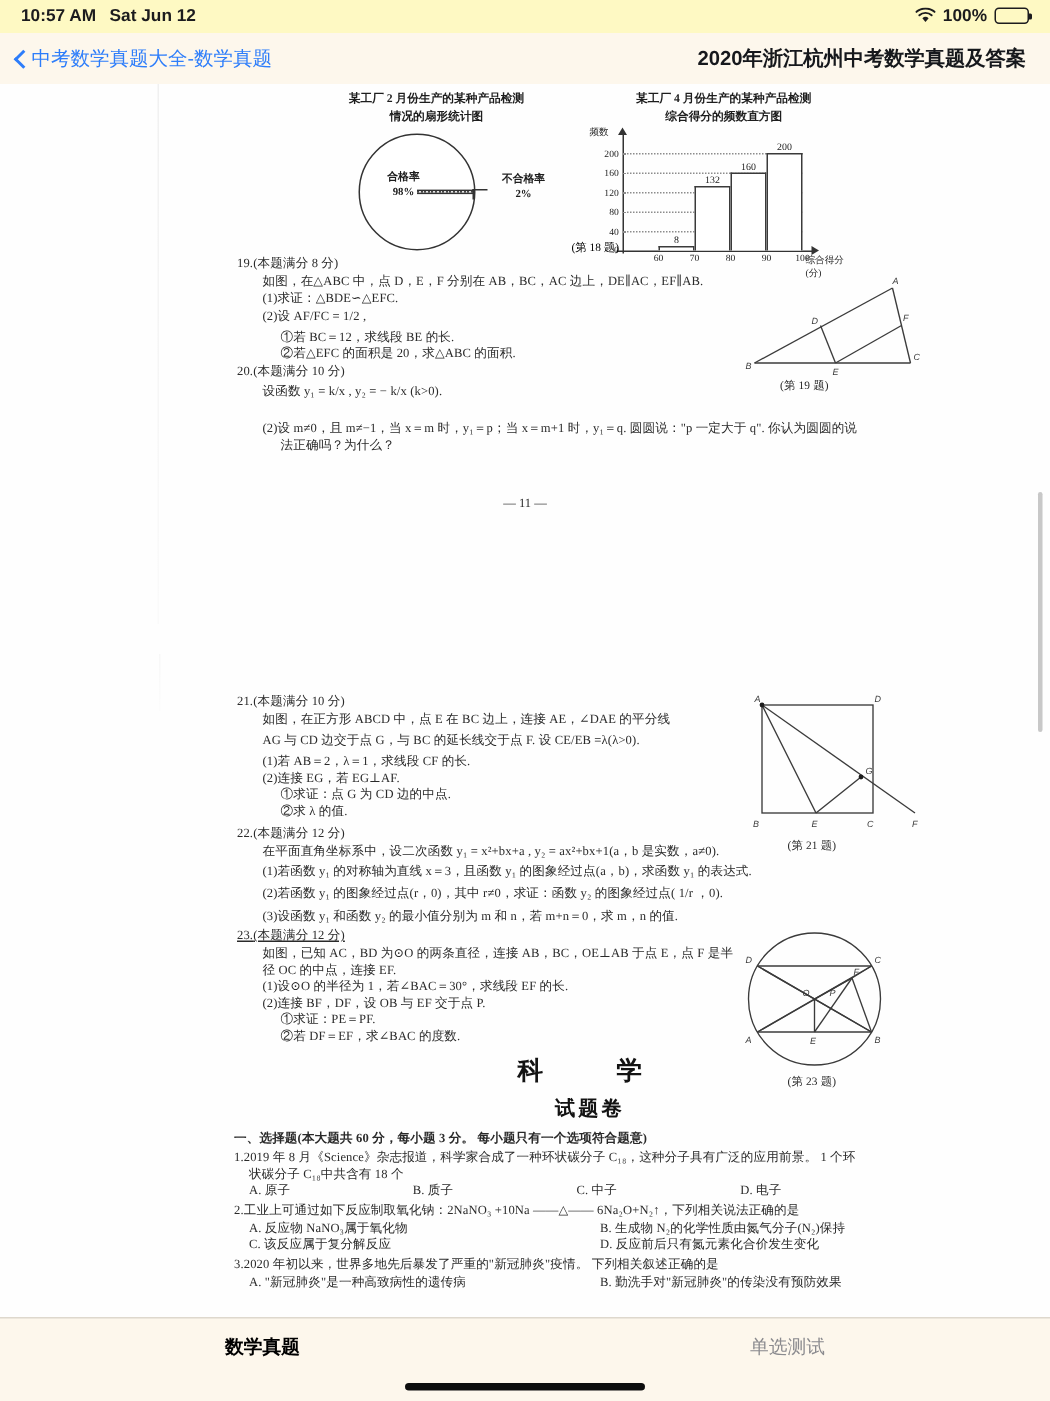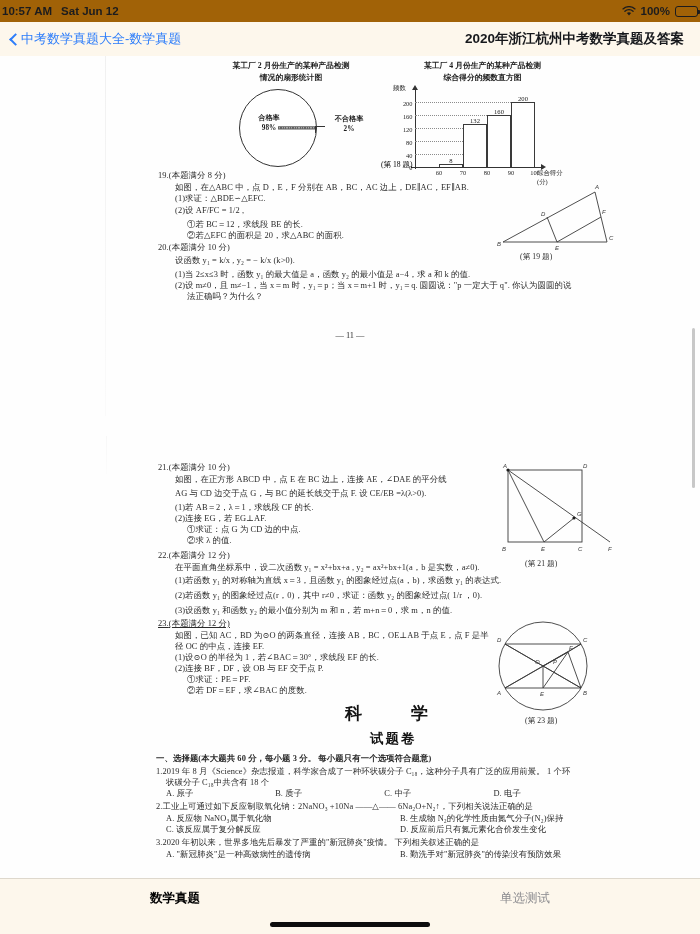--- a/index.html
+++ b/index.html
@@ -14,28 +14,28 @@
     position: relative;
     width: 700px; height: 934px;
     background: #fdf7ec;
     overflow: hidden;
   }
 
   
   .statusbar {
     position: absolute; top: 0; left: 0;
     width: 700px; height: 22px;
-    background: #a16207;
+    background: #fef9c3;
     display: flex; align-items: center;
-    padding: 0 2px;
+    padding: 0 14px;
     font-size: 11.5px; color: #1c1c1e;
     font-weight: 600;
   }
   .sb-left { display: flex; align-items: center; gap: 9px; }
-  .sb-right { margin-left: auto; display: flex; align-items: flex-end; gap: 5px; }
+  .sb-right { margin-left: auto; display: flex; align-items: flex-start; gap: 5px; }
   .wifi-icon { display: inline-block; width: 14px; height: 11px; position: relative; }
   .wifi-icon svg { display: block; }
   .batt {
     width: 23px; height: 11px; border: 1px solid #1c1c1e;
     border-radius: 3px; position: relative; padding: 1.3px;
   }
   .batt::after {
     content: ""; position: absolute; right: -3px; top: 3.2px;
     width: 1.8px; height: 4px; background: #1c1c1e; border-radius: 0 1px 1px 0;
   }
@@ -371,21 +371,20 @@
           <text x="60" y="66" font-size="6" font-style="italic" fill="#3b3b3b">E</text>
           <text x="107" y="30" font-size="6" font-style="italic" fill="#3b3b3b">F</text>
         </svg>
       </div>
       <div class="dtext fig-cap" style="left:520px; top:196px;">(第 19 题)</div>
 
       <div class="dtext q-num" style="left:158px; top:186px;">
         <span>20.</span><span>(本题满分 10 分)</span>
       </div>
       <div class="dtext q-line" style="left:175px; top:199px;">设函数 y₁ = k/x , y₂ = − k/x (k&gt;0).</div>
-      <div class="dtext q-line" style="left:175px; top:213px;">(1)当 2≤x≤3 时，函数 y₁ 的最大值是 a，函数 y₂ 的最小值是 a−4，求 a 和 k 的值.</div>
       <div class="dtext q-line" style="left:175px; top:224px;">(2)设 m≠0，且 m≠−1，当 x＝m 时，y₁＝p；当 x＝m+1 时，y₁＝q. 圆圆说："p 一定大于 q". 你认为圆圆的说</div>
       <div class="dtext q-line" style="left:187px; top:235px;">法正确吗？为什么？</div>
 
       <div class="page-no" style="top:275px;">— 11 —</div>
 
       <div class="dtext q-num" style="left:158px; top:406px;">
         <span>21.</span><span>(本题满分 10 分)</span>
       </div>
       <div class="dtext q-line" style="left:175px; top:418px;">如图，在正方形 ABCD 中，点 E 在 BC 边上，连接 AE，∠DAE 的平分线</div>
       <div class="dtext q-line" style="left:175px; top:432px;">AG 与 CD 边交于点 G，与 BC 的延长线交于点 F. 设 CE/EB =λ(λ&gt;0).</div>

